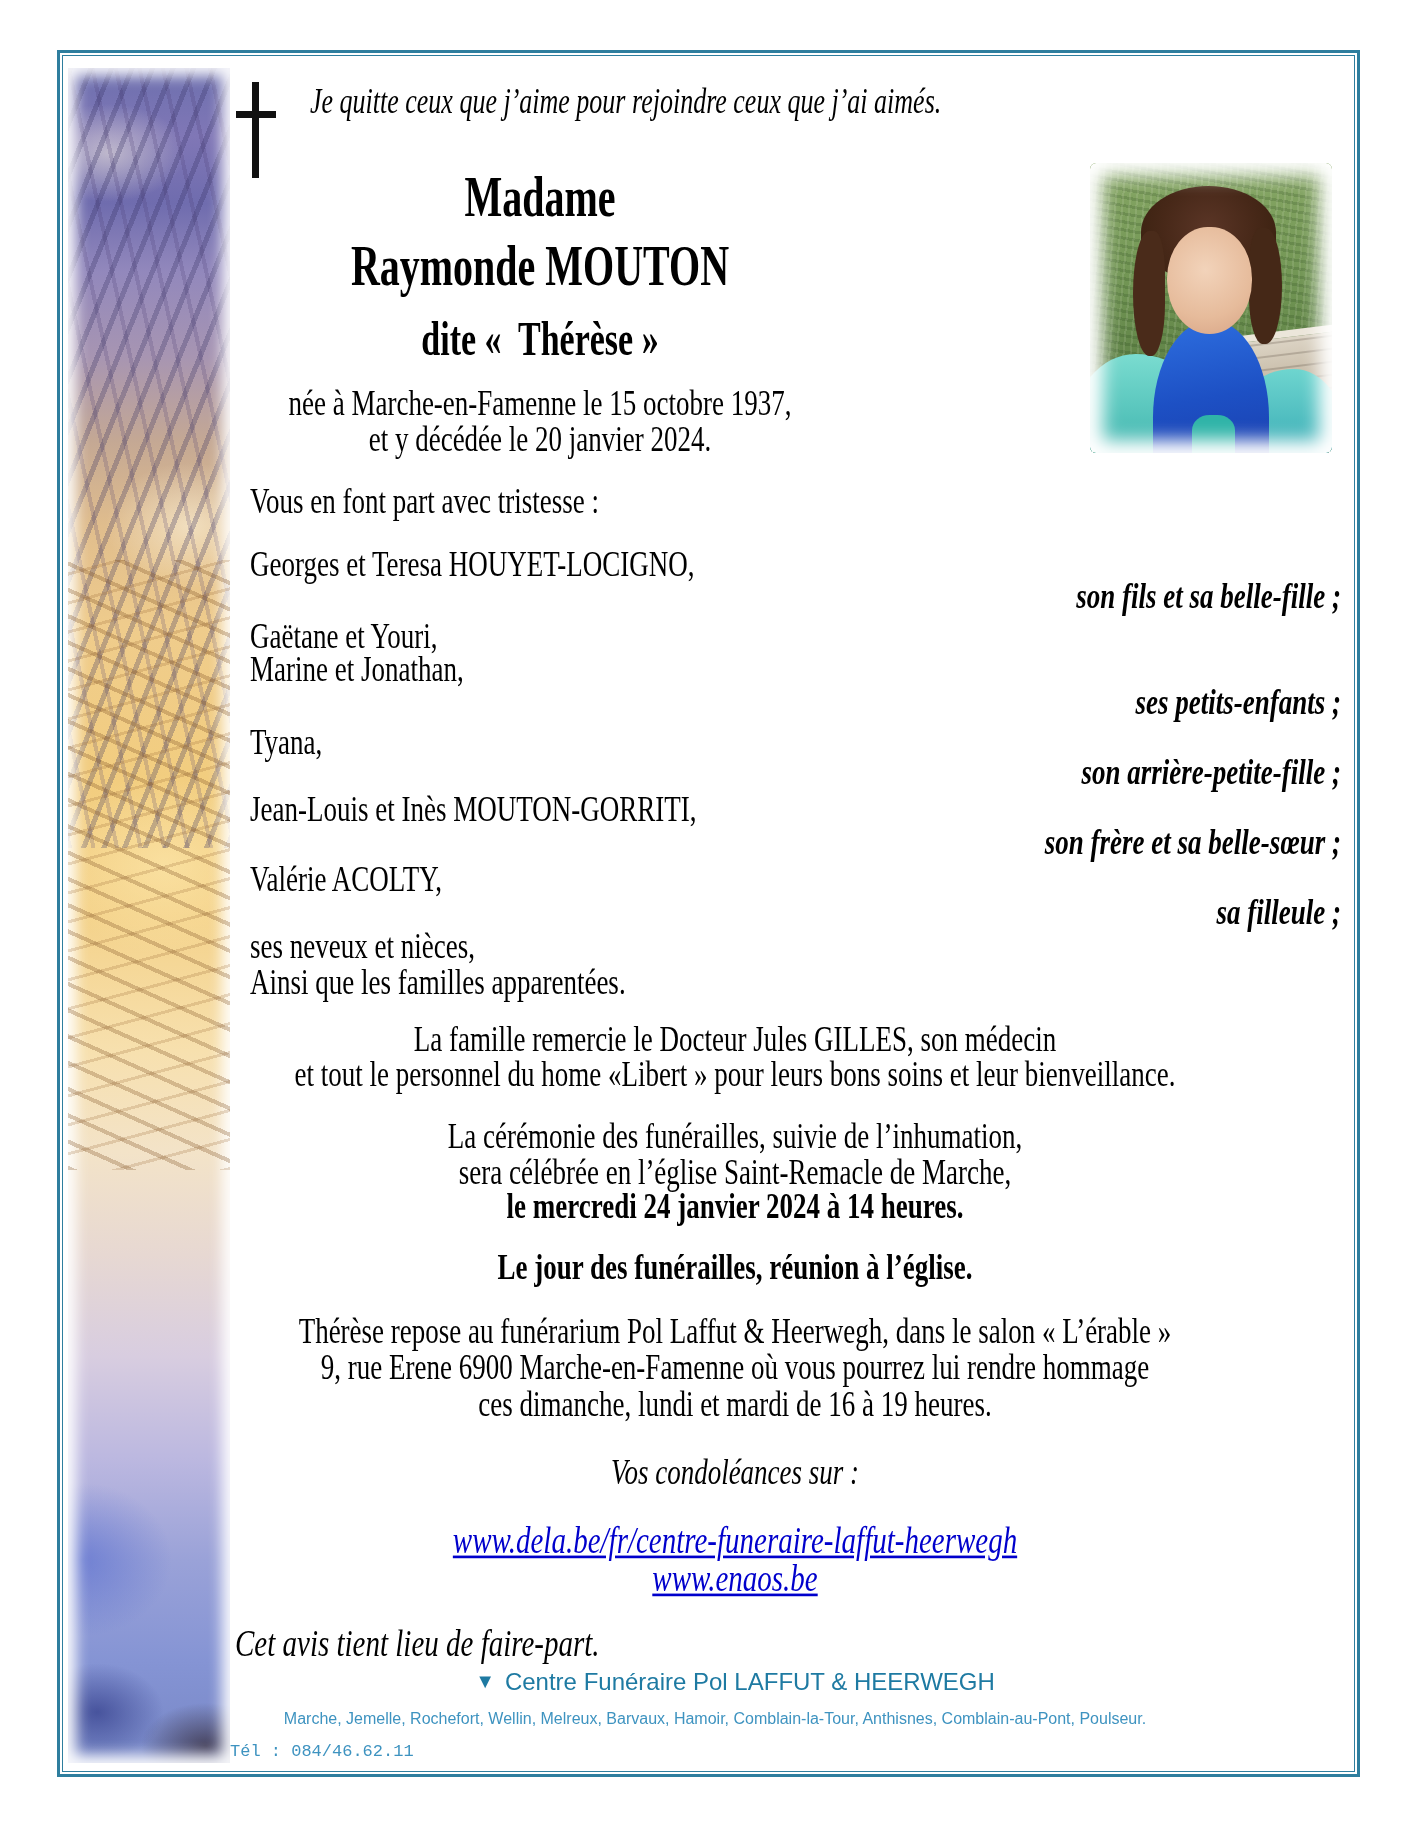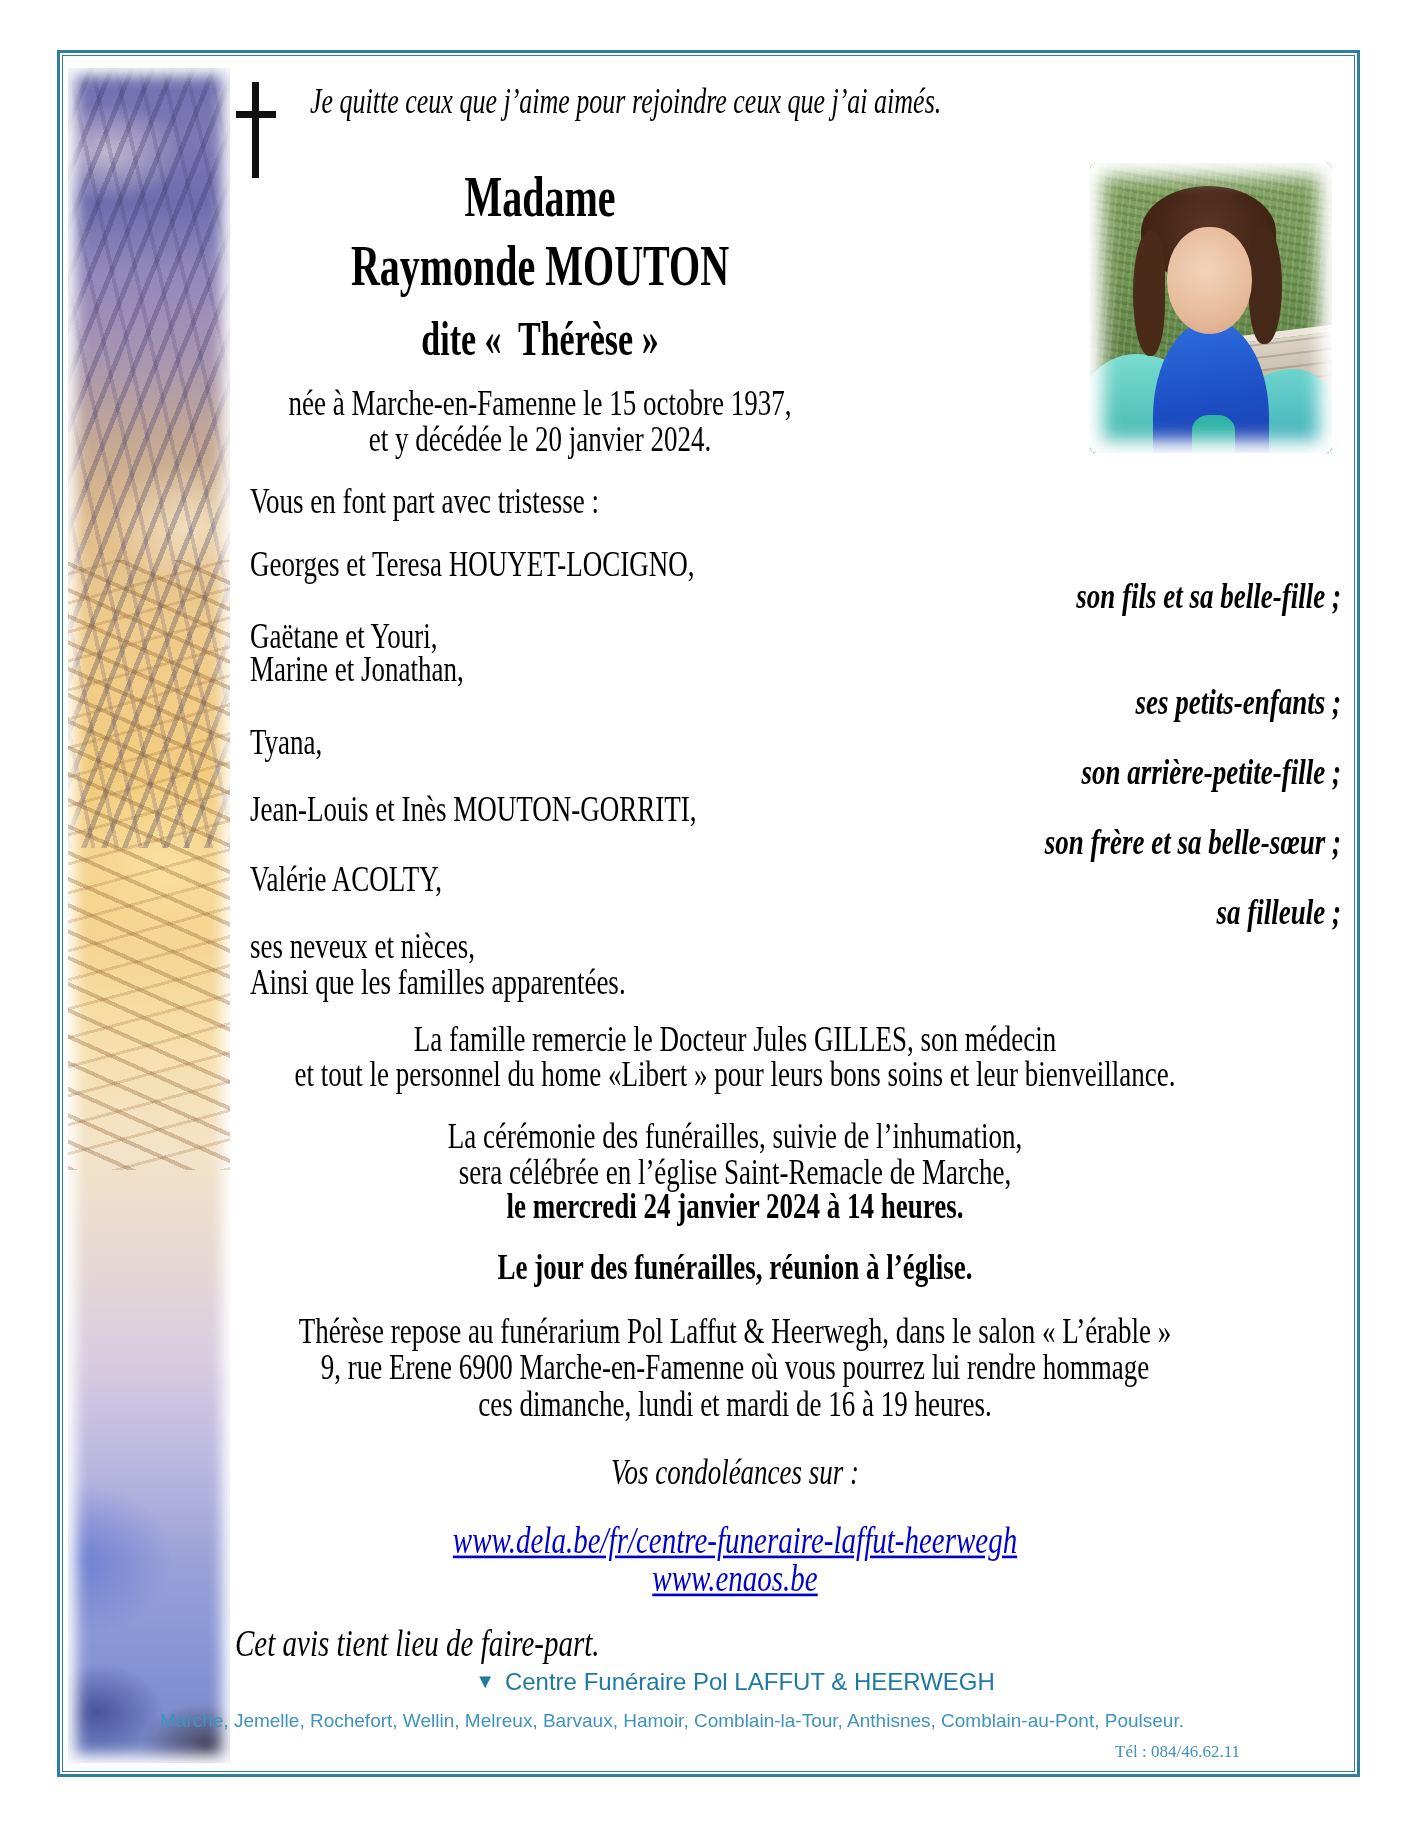--- a/index.html
+++ b/index.html
@@ -146,27 +146,27 @@
     color:#0000cc;font-style:italic;text-decoration:underline;
   }
   
   .footer-heading{
     position:absolute;left:230px;top:1668px;width:1010px;text-align:center;
     font-family:"Liberation Sans","DejaVu Sans",sans-serif;
     font-size:24px;font-weight:normal;color:#1e7aa2;white-space:nowrap;
   }
   .footer-heading .tri{font-size:20px;vertical-align:2px;margin-right:10px;}
   .footer-towns{
-    position:absolute;left:160px;top:1710px;width:1110px;text-align:left;
+    position:absolute;left:160px;top:1710px;width:1110px;text-align:center;
     font-family:"Liberation Sans","DejaVu Sans",sans-serif;
-    font-size:19px;color:#3e93c0;white-space:nowrap;
+    font-size:16px;color:#3e93c0;white-space:nowrap;
   }
   .footer-phone{
-    position:absolute;left:230px;top:1742px;width:1010px;text-align:right;
-    font-family:Liberation Serif, serif;
+    position:absolute;left:230px;top:1742px;width:1010px;text-align:left;
+    font-family:Liberation Mono, monospace;
     font-size:17px;color:#3e93c0;
   }
   .notice{
     position:absolute;left:235px;top:1622px;font-size:29px;font-style:italic;
     white-space:nowrap;transform:scaleY(1.3);transform-origin:left top;
   }
 </style>
 </head>
 <body>
 

